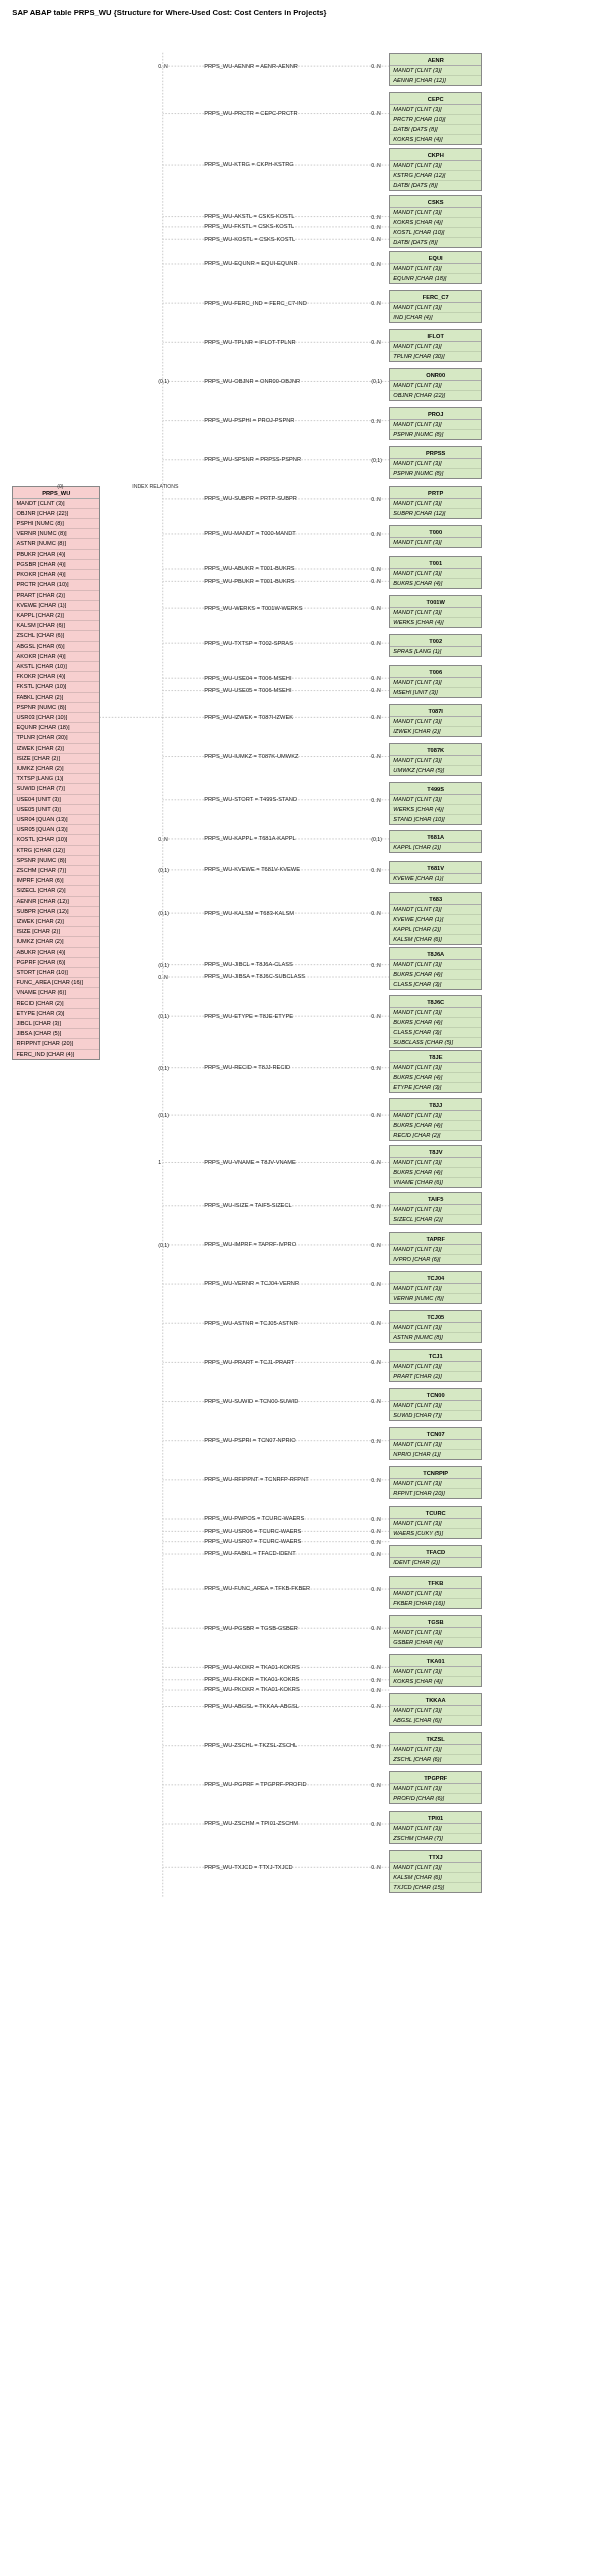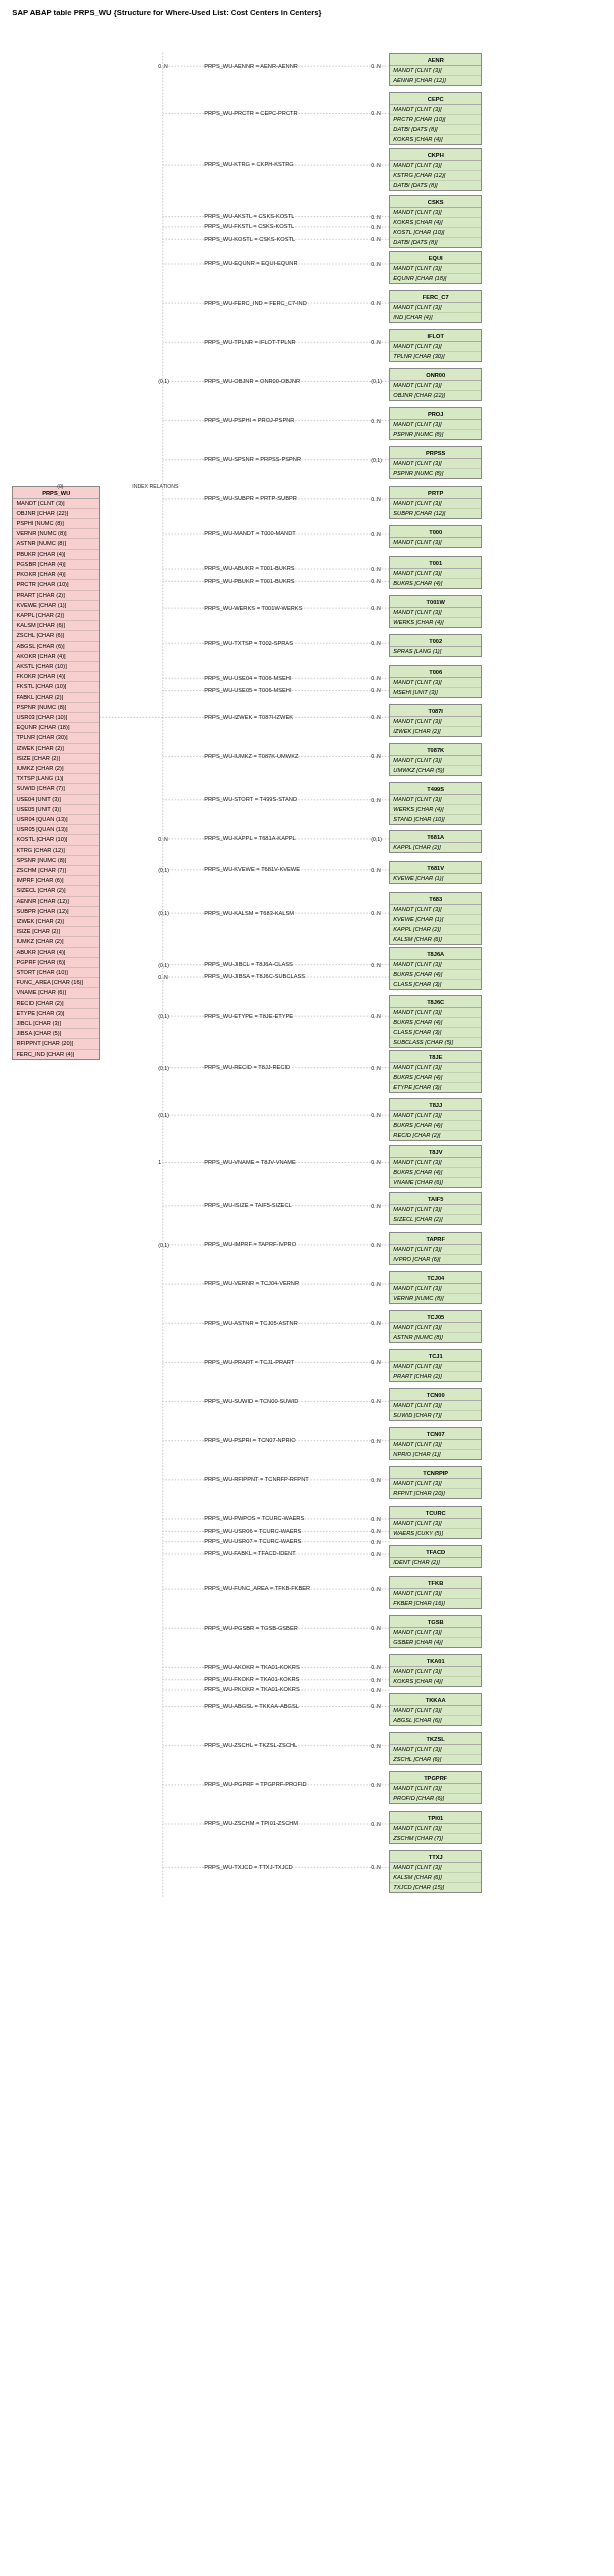--- a/index.html
+++ b/index.html
@@ -83,21 +83,21 @@
   svg.connectors {
     position: absolute;
     left: 0;
     top: 0;
     pointer-events: none;
   }
 </style>
 </head>
 <body>
 
-<div class="page-title">SAP ABAP table PRPS_WU {Structure for Where-Used List: Cost Centers in Centers}</div>
+<div class="page-title">SAP ABAP table PRPS_WU {Structure for Where-Used Cost: Cost Centers in Projects}</div>
 
 <div class="diagram" id="diagram" style="height: 3390px;">
 
   <div class="main-table" id="main-table">
     <div class="tbl-title">PRPS_WU</div>
     <div id="main-fields">
         <div class="row">MANDT [CLNT (3)]</div>
         <div class="row">OBJNR [CHAR (22)]</div>
         <div class="row">PSPHI [NUMC (8)]</div>
         <div class="row">VERNR [NUMC (8)]</div>

